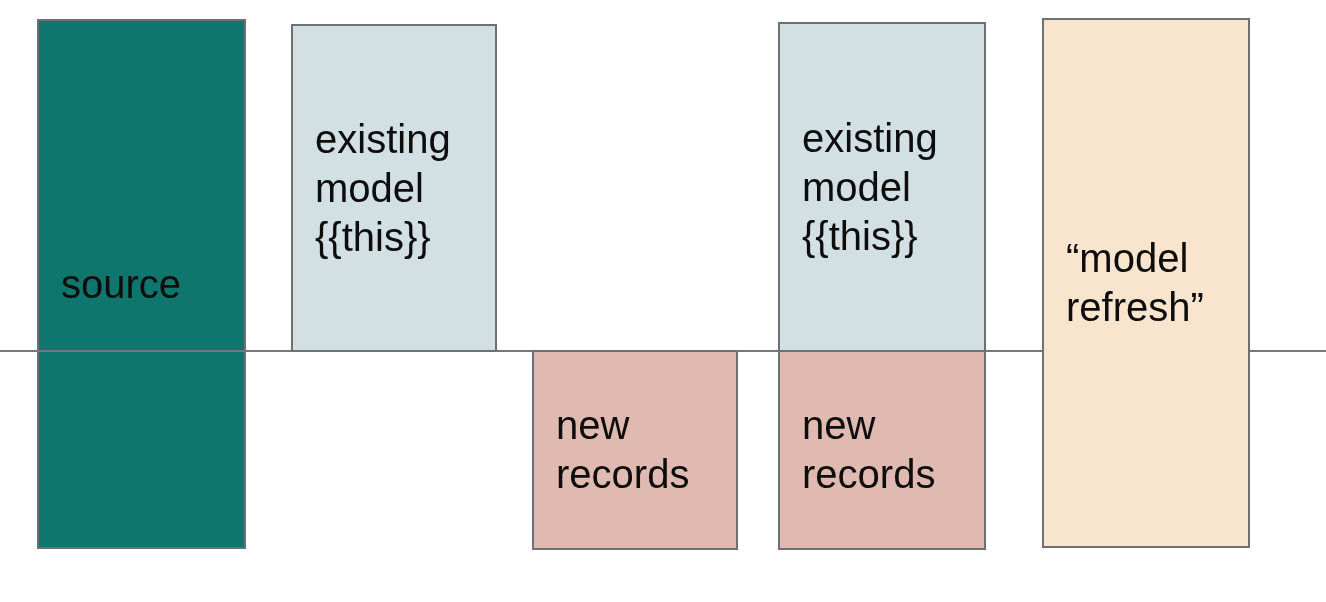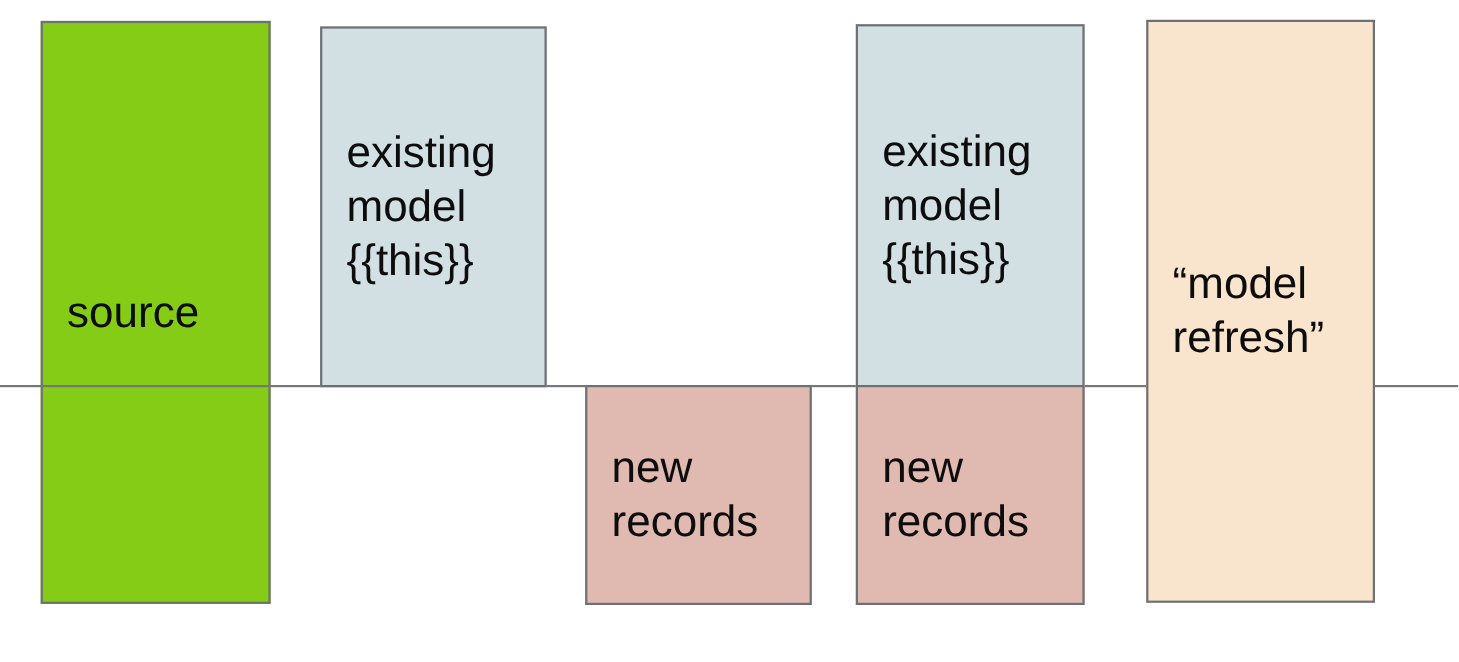--- a/index.html
+++ b/index.html
@@ -48,21 +48,21 @@
   #box-new-records-2 { left: 778px;  top: 350px; width: 208px; height: 200px; z-index: 3; }
   #box-full-refresh  { left: 1042px; top: 18px;  width: 208px; height: 530px; z-index: 3; }
 </style>
 </head>
 <body>
 
 <div id="stage">
 
   <div class="hline" style="background-color: rgb(117, 120, 122);"></div>
 
-  <div class="box" id="box-source" style="background-color: #84cc16;">
+  <div class="box" id="box-source" style="background-color: #0f766e;">
     <span class="label">source</span>
   </div>
 
   <div class="box" id="box-existing-1" style="background-color: rgb(210, 223, 227);">
     <span class="label">existing model {{this}}</span>
   </div>
 
   <div class="box" id="box-new-records-1" style="background-color: rgb(224, 185, 177);">
     <span class="label">new records</span>
   </div>

